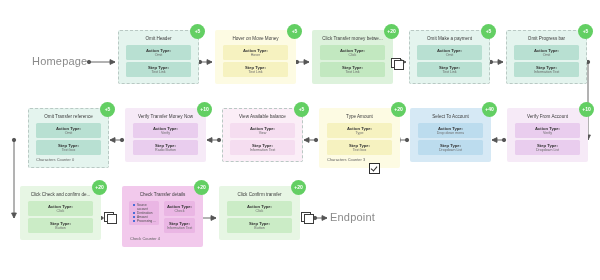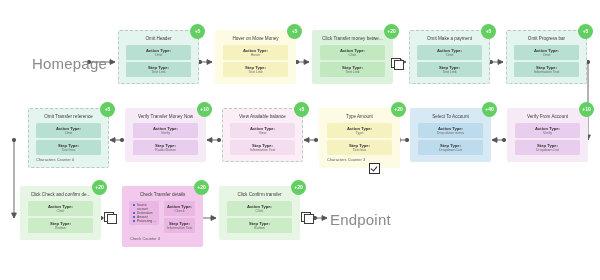--- a/index.html
+++ b/index.html
@@ -23,21 +23,21 @@
     left: 0;
     top: 0;
     width: 600px;
     height: 280px;
     pointer-events: none;
   }
 
   
   .terminal {
     position: absolute;
-    font-size: 15px;
+    font-size: 11px;
     color: #8a8a8a;
     letter-spacing: 0.2px;
     white-space: nowrap;
   }
 
   
   .node {
     position: absolute;
     width: 81px;
     box-sizing: border-box;

